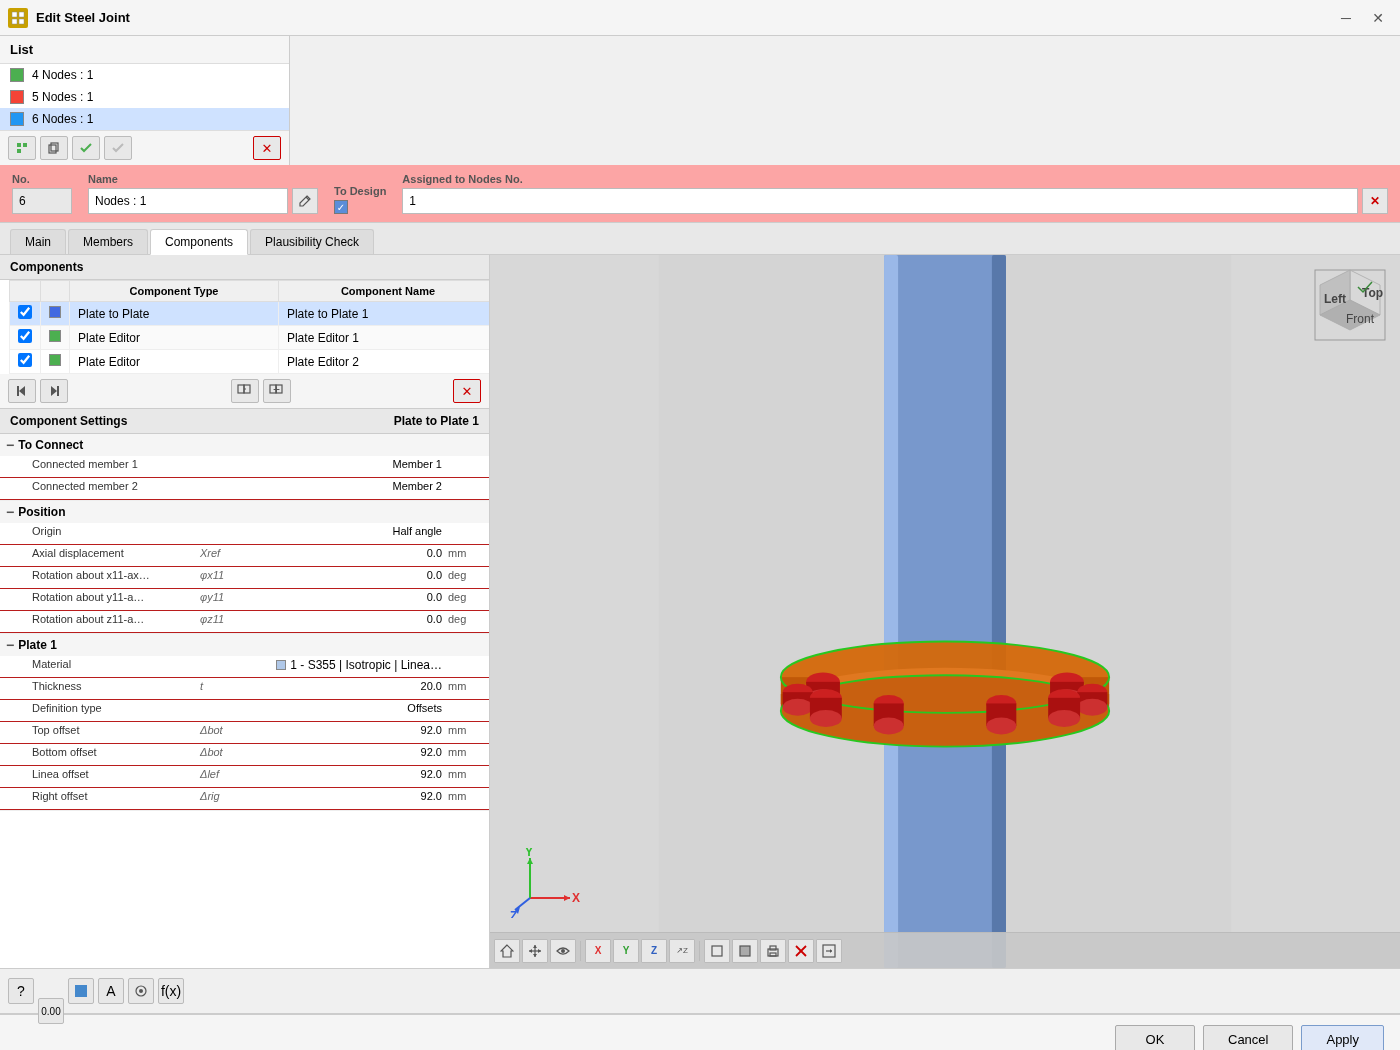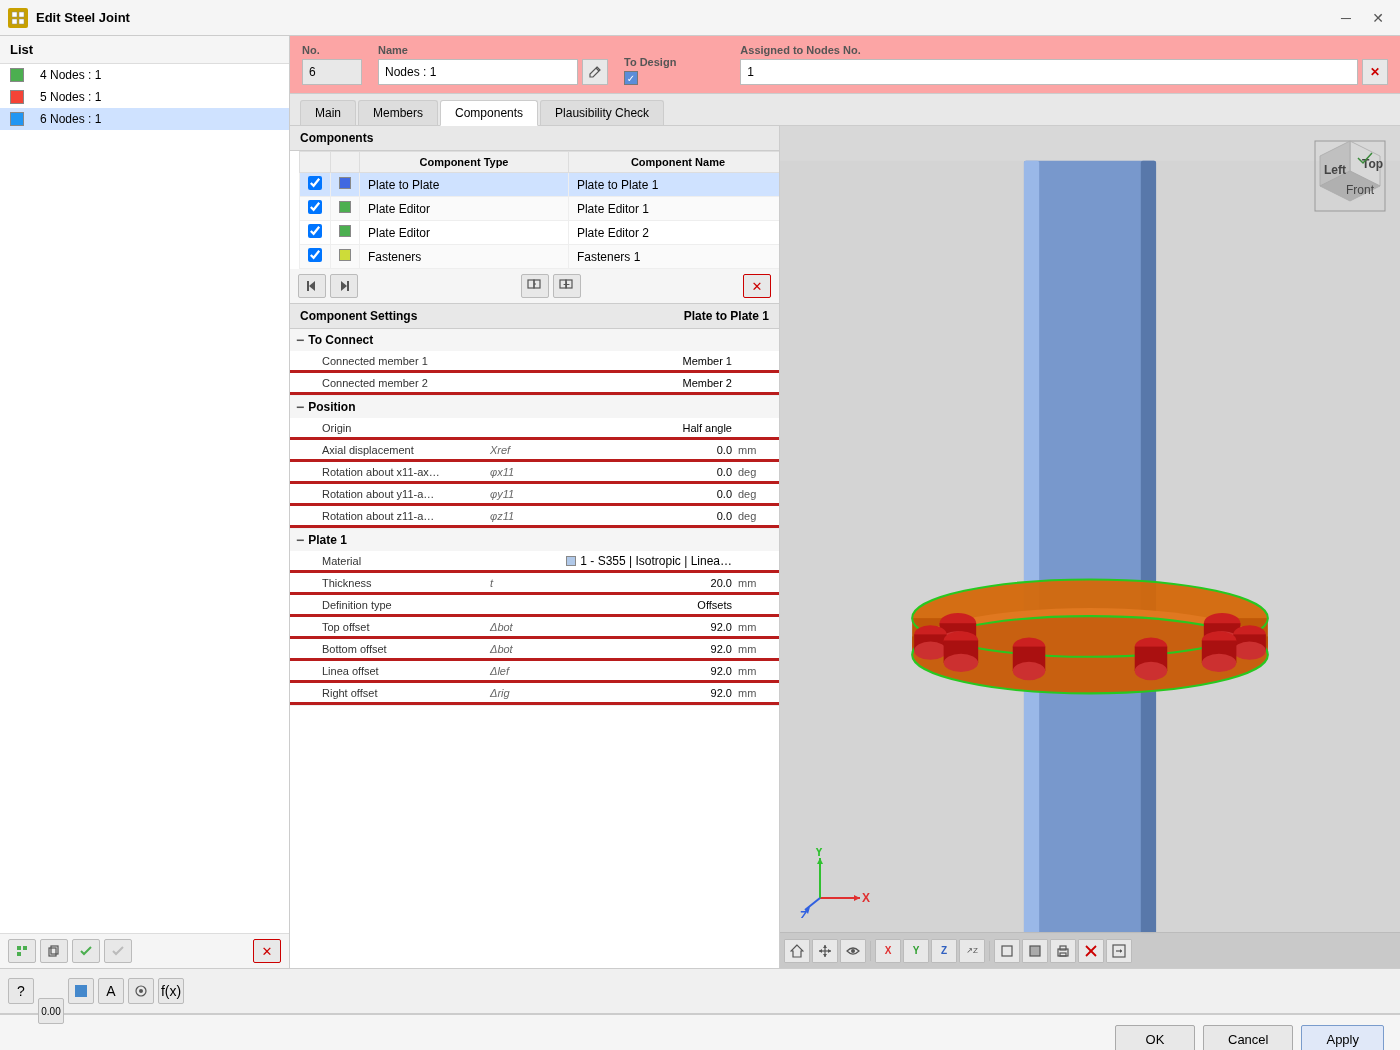--- a/index.html
+++ b/index.html
@@ -18,20 +18,21 @@
     .title-bar-icon { width: 20px; height: 20px; background: #c8a000; border-radius: 2px; display: flex; align-items: center; justify-content: center; }
     .title-bar-text { font-weight: 600; font-size: 13px; flex: 1; }
     .title-bar-controls { display: flex; gap: 4px; }
     .title-bar-btn { width: 28px; height: 24px; border: none; background: transparent; cursor: pointer; display: flex; align-items: center; justify-content: center; font-size: 14px; color: #555; }
 
     
     .main-container {
       display: flex;
       height: calc(1050px - 36px - 46px - 36px);
       background: #f0f0f0;
+      flex-direction: column;
     }
 
     
     .left-panel {
       width: 290px;
       background: white;
       border-right: 1px solid #ccc;
       display: flex;
       flex-direction: column;
     }
@@ -39,21 +40,21 @@
       padding: 6px 10px;
       font-weight: 700;
       background: #f5f5f5;
       border-bottom: 1px solid #ddd;
       font-size: 13px;
     }
     .list-item {
       display: flex;
       align-items: center;
       padding: 4px 10px;
-      gap: 16px;
+      gap: 8px;
       cursor: pointer;
     }
     .list-item.selected { background: #cfe2ff; }
     .list-color-box { width: 14px; height: 14px; border: 1px solid #888; flex-shrink: 0; }
     .list-color-green { background: #4caf50; }
     .list-color-red { background: #f44336; }
     .list-color-blue { background: #2196f3; }
 
     
     .left-panel-toolbar {
@@ -227,23 +228,22 @@
       display: flex;
       align-items: center;
       padding: 3px 6px;
       background: #f5f5f5;
       gap: 4px;
       cursor: pointer;
       font-weight: 600;
     }
     .prop-row {
       display: flex;
-      align-items: center;
       padding: 2px 6px 2px 20px;
-      border-bottom: 3px solid #b91c1c;
+      border-bottom: 1px solid #b91c1c;
       min-height: 22px;
     }
     .prop-name { width: 180px; color: #333; font-size: 11px; flex-shrink: 0; }
     .prop-sym { width: 45px; color: #666; font-size: 11px; flex-shrink: 0; font-style: italic; }
     .prop-value { flex: 1; text-align: right; padding-right: 6px; font-size: 11px; }
     .prop-unit { width: 35px; text-align: left; color: #555; font-size: 11px; }
 
     
     .viewport {
       flex: 1;
@@ -440,21 +440,21 @@
                 <path d="M9 2 L12 5 L5 12 L2 12 L2 9 Z" fill="none" stroke="#555" stroke-width="1.2"></path>
                 <line x1="8" y1="3" x2="11" y2="6" stroke="#555" stroke-width="1.2"></line>
               </svg>
           </button>
         </div>
       </div>
       <div class="form-group">
         <label>To Design</label>
         <div class="checkbox-styled">✓</div>
       </div>
-      <div class="form-group" style="flex:1;margin-left:48px;">
+      <div class="form-group" style="flex:1;">
         <label>Assigned to Nodes No.</label>
         <div class="form-row">
           <input class="form-input" style="flex: 1 1 0%;" type="text" value="1">
           <button class="edit-btn" style="color:#c00; font-weight:bold;">✕</button>
         </div>
       </div>
     </div>
 
     <div class="tabs-bar">
       <div class="tab">Main</div>
@@ -489,26 +489,20 @@
               <td><span class="comp-color-dot comp-color-green"></span></td>
               <td>Plate Editor</td>
               <td>Plate Editor 1</td>
             </tr>
             <tr>
               <td style="text-align:center;"><input type="checkbox" class="comp-checkbox" checked="" style=""></td>
               <td><span class="comp-color-dot comp-color-green"></span></td>
               <td>Plate Editor</td>
               <td>Plate Editor 2</td>
             </tr>
-            <tr>
-              <td style="text-align:center;"><input type="checkbox" class="comp-checkbox" checked="" style=""></td>
-              <td><span class="comp-color-dot comp-color-lime"></span></td>
-              <td>Fasteners</td>
-              <td>Fasteners 1</td>
-            </tr>
           </tbody>
         </table>
 
         <div class="comp-toolbar">
           <button class="toolbar-btn" title="Move Left">
             <svg width="14" height="14" viewBox="0 0 14 14">
                 <polygon points="10,2 4,7 10,12" fill="#555"></polygon>
                 <rect x="2" y="2" width="2" height="10" fill="#555"></rect>
               </svg>
           </button>

